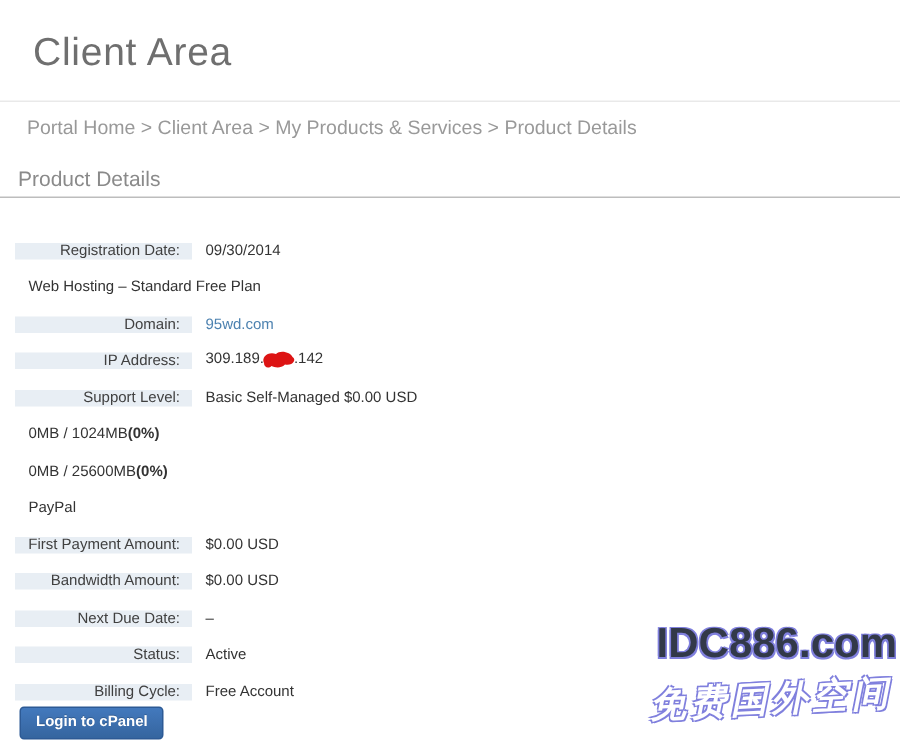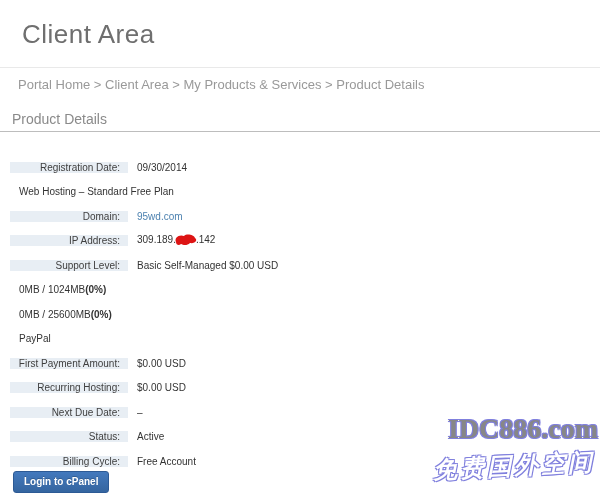--- a/index.html
+++ b/index.html
@@ -101,24 +101,24 @@
   .login-details-title {
     margin: 12px 0 0 13px;
     font-size: 11.5px;
     font-weight: bold;
     color: #1e1e1e;
   }
 
   .watermark-line1 {
     position: absolute;
     top: 413px; right: 2px;
-    font-family: Liberation Serif, serif;
+    font-family: Liberation Sans, sans-serif;
     font-size: 28px;
     font-weight: bold;
-    color: #737373;
+    color: #0f172a;
     text-shadow: -1px -1px 0 #6a6ad8, 1px -1px 0 #6a6ad8, -1px 1px 0 #6a6ad8, 1px 1px 0 #6a6ad8;
     opacity: 0.85;
     pointer-events: none;
   }
   .watermark-line2 {
     position: absolute;
     top: 450px; right: 5px;
     font-family: "DejaVu Serif", "Liberation Serif", serif;
     font-size: 24px;
     font-weight: bold;
@@ -183,21 +183,21 @@
       </div>
     </div>
     <div class="detail-row">
       <div class="cell-value">PayPal</div>
     </div>
     <div class="detail-row">
       <div class="cell-label">First Payment Amount:</div>
       <div class="cell-value">$0.00 USD</div>
     </div>
     <div class="detail-row">
-      <div class="cell-label">Recurring Hosting:</div>
+      <div class="cell-label">Bandwidth Amount:</div>
       <div class="cell-value">$0.00 USD</div>
     </div>
     <div class="detail-row">
       <div class="cell-label">Next Due Date:</div>
       <div class="cell-value">–</div>
     </div>
     <div class="detail-row">
       <div class="cell-label">Status:</div>
       <div class="cell-value">Active</div>
     </div>

